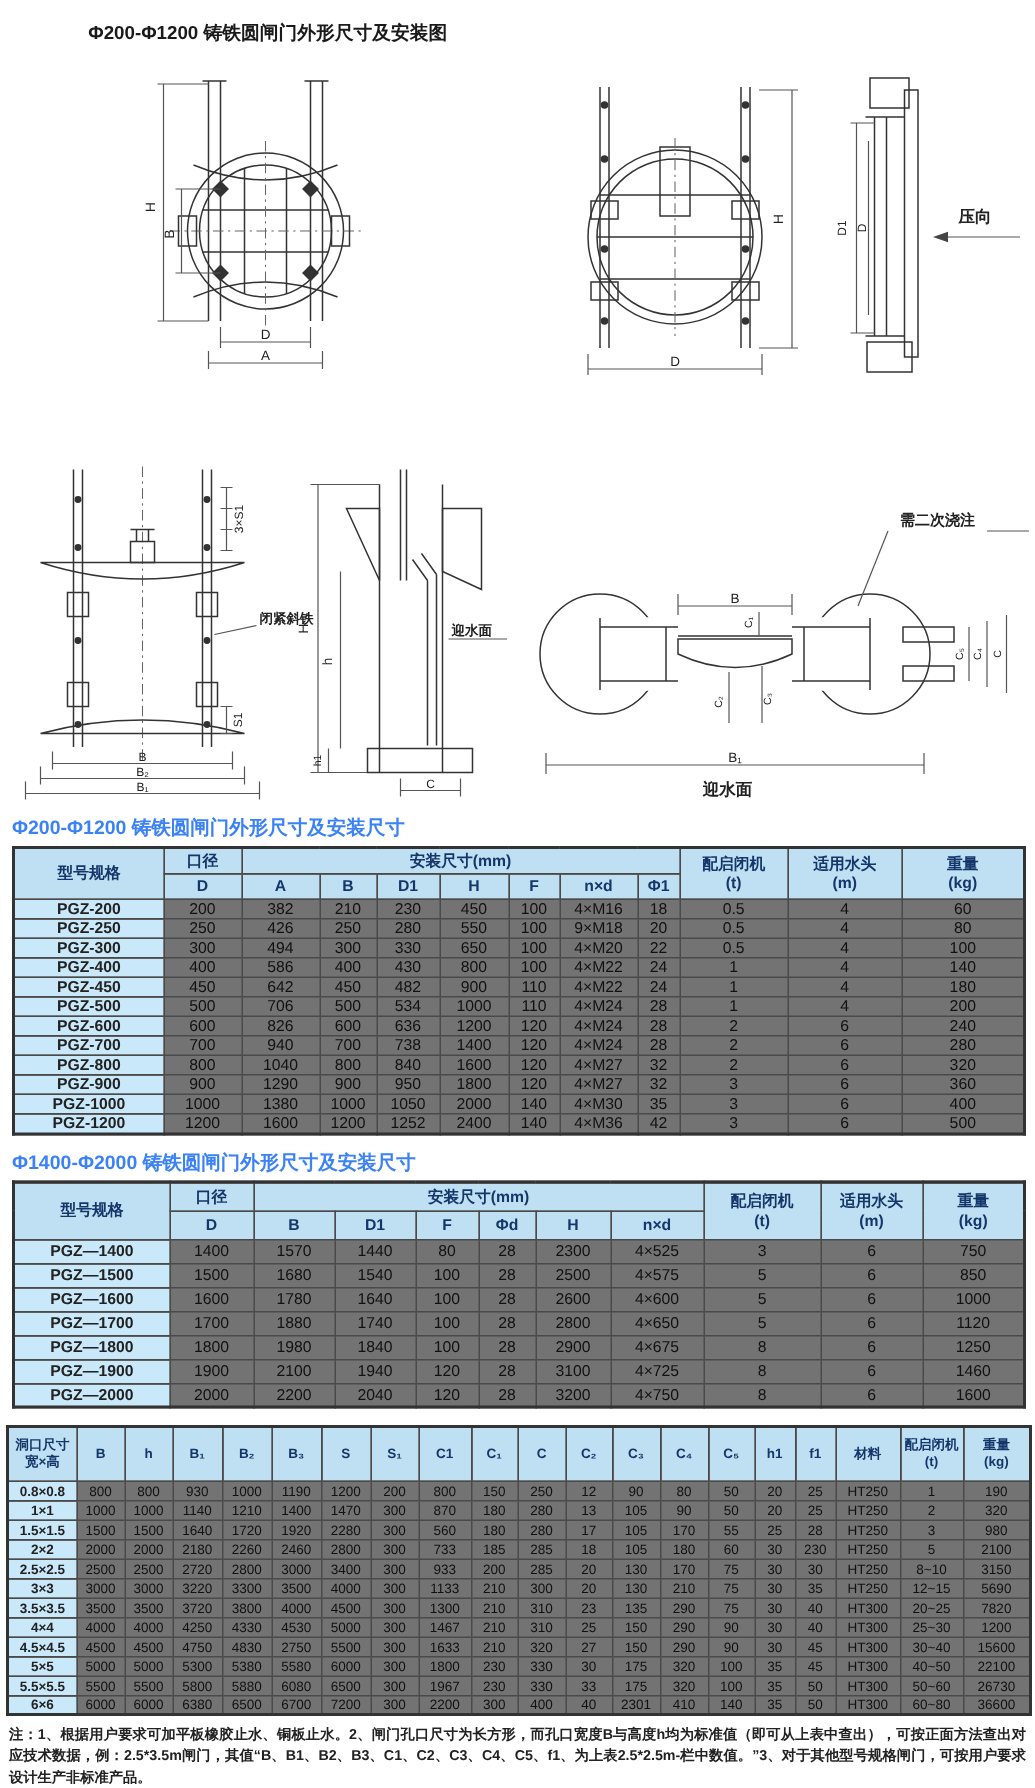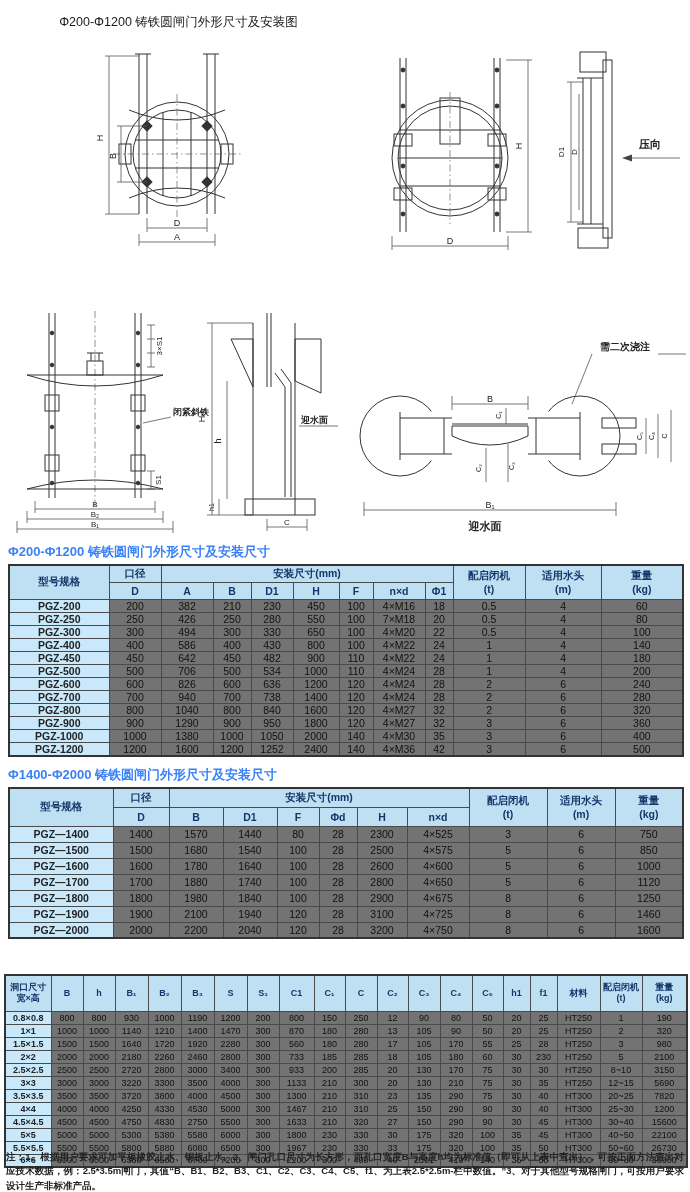--- a/index.html
+++ b/index.html
@@ -1,20 +1,20 @@
 <!DOCTYPE html>
 <html><head>
 <meta charset="utf-8">
 <style>
   * { margin:0; padding:0; box-sizing:border-box; }
   body { font-family:"Liberation Sans","DejaVu Sans",sans-serif; background:#fff; color:#111; }
   .page { position:relative; width:690px; height:1192px; background:#fff; overflow:hidden; }
 
   .top-titles { position:absolute; top:14px; left:0; width:690px; display:flex; }
-  .top-titles div { width:50%; text-align:center; font-size:12.5px; font-weight:normal; color:#1a1a1a;padding-left:12px; }
+  .top-titles div { width:50%; text-align:center; font-size:12.5px; font-weight:bold; color:#1a1a1a;padding-left:12px; }
 
   .main-title { position:absolute; top:258px; left:0; width:690px; text-align:center;
                 font-size:26px; font-weight:bold; color:#e8100c; letter-spacing:2px; }
 
   .sec-title { position:absolute; left:8px; font-size:13px; font-weight:bold; color:#3b82f6; }
   #sec1 { top:543px; } #sec2 { top:766px;text-align:center; }
 
   svg { position:absolute; overflow:visible; }
   #svg1 { left:55px;  top:46px;  }
   #svg2 { left:350px; top:46px;  }
@@ -30,21 +30,21 @@
   th, td { border:1px solid #4a4a4a; text-align:center; vertical-align:middle;
            white-space:pre-line; overflow:hidden; padding:0; }
   th { background:#bfe0f2; font-weight:bold; color:#14366b; }
   td.rowhead { background:#c9e9fb; font-weight:bold; color:#222; }
   #table1 { left:8px; top:564px; width:674px; font-size:10.5px; border:2px solid #333; }
   #table1 th { height:17px; font-size:10.5px; }
   #table1 td { height:13px; }
   #table2 { left:8px; top:787px; width:674px; font-size:10.5px; border:2px solid #333; }
   #table2 th { height:19px; font-size:10.5px; }
   #table2 td { height:16px; }
-  #table3 { left:4px; top:950px; width:682px; font-size:9px; border:2px solid #333;margin-top:24px; }
+  #table3 { left:4px; top:950px; width:682px; font-size:9px; border:2px solid #333; }
   #table3 th { height:36px; font-size:9px; line-height:1.2; }
   #table3 td { height:13px; }
 
   .footnote { position:absolute; left:6px; top:1150px; width:678px;
               font-size:9.5px; font-weight:bold; color:#222; line-height:1.5; text-align:justify; }
 </style>
 </head>
 <body>
 
 <div class="page">
@@ -266,21 +266,21 @@
           <td>60</td>
         </tr>
         <tr>
           <td class="rowhead">PGZ-250</td>
           <td>250</td>
           <td>426</td>
           <td>250</td>
           <td>280</td>
           <td>550</td>
           <td>100</td>
-          <td>7×M18</td>
+          <td>9×M18</td>
           <td>20</td>
           <td>0.5</td>
           <td>4</td>
           <td>80</td>
         </tr>
         <tr>
           <td class="rowhead">PGZ-300</td>
           <td>300</td>
           <td>494</td>
           <td>300</td>

